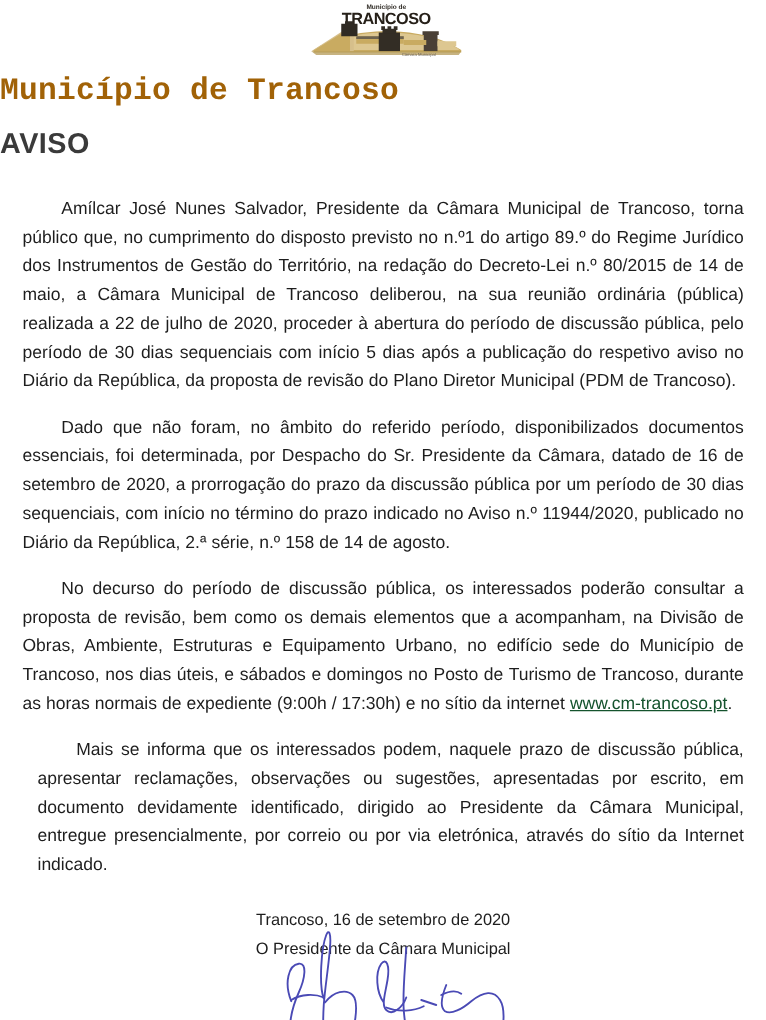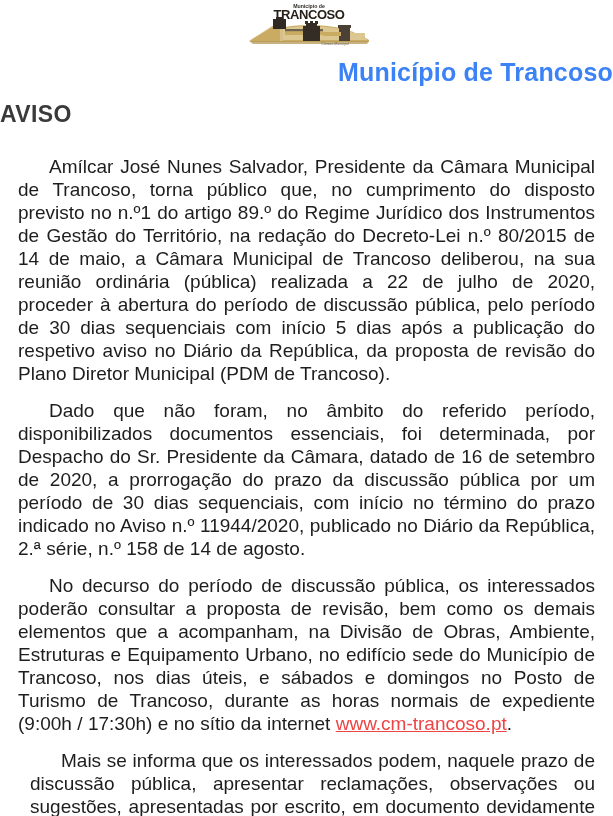--- a/index.html
+++ b/index.html
@@ -26,56 +26,57 @@
     position: absolute;
     left: 243px;
     top: 0px;
     width: 132px;
     height: 46px;
   }
   .logo-svg { display: block; }
 
   
   .doc-title {
-    text-align: right;
+    text-align: left;
     font-size: 25px;
     font-weight: bold;
-    color: #3b82f6;
+    color: #a16207;
     letter-spacing: 0.2px;
     margin: 11px 0 0 0;
     line-height: 1.1;
+    font-family: Liberation Mono, monospace;
   }
   .doc-subtitle {
     font-size: 23px;
     font-weight: bold;
     color: #3a3a3a;
     letter-spacing: 0.4px;
     margin: 15px 0 0 0;
     line-height: 1.1;
   }
 
   
   .body-area {
     margin-top: 28px;
     padding: 0 18px 0 18px;
   }
   p.para {
     margin: 0 0 14px 0;
-    font-size: 19px;
+    font-size: 14px;
     line-height: 23px;
     text-align: justify;
     text-justify: inter-word;
     text-indent: 31px;
     color: #1d1d1d;
     word-spacing: 0.1px;
   }
   p.para.last { margin-bottom: 0; margin-left: 12px; }
 
   a.weblink {
-    color: #ef4444;
+    color: #14532d;
     text-decoration: underline;
   }
 
   
   .sign-block {
     margin-top: 21px;
     text-align: center;
     position: relative;
     font-size: 13.1px;
     line-height: 23px;
@@ -151,20 +152,21 @@
 
   <p class="para">Amílcar José Nunes Salvador, Presidente da Câmara Municipal de Trancoso, torna público que, no cumprimento do disposto previsto no n.º1 do artigo 89.º do Regime Jurídico dos Instrumentos de Gestão do Território, na redação do Decreto-Lei n.º 80/2015 de 14 de maio, a Câmara Municipal de Trancoso deliberou, na sua reunião ordinária (pública) realizada a 22 de julho de 2020, proceder à abertura do período de discussão pública, pelo período de 30 dias sequenciais com início 5 dias após a publicação do respetivo aviso no Diário da República, da proposta de revisão do Plano Diretor Municipal (PDM de Trancoso).</p>
 
   <p class="para">Dado que não foram, no âmbito do referido período, disponibilizados documentos essenciais, foi determinada, por Despacho do Sr. Presidente da Câmara, datado de 16 de setembro de 2020, a prorrogação do prazo da discussão pública por um período de 30 dias sequenciais, com início no término do prazo indicado no Aviso n.º 11944/2020, publicado no Diário da República, 2.ª série, n.º 158 de 14 de agosto.</p>
 
   <p class="para"><span>No decurso do período de discussão pública, os interessados poderão consultar a proposta de revisão, bem como os demais elementos que a acompanham, na Divisão de Obras, Ambiente, Estruturas e Equipamento Urbano, no edifício sede do Município de Trancoso, nos dias úteis, e sábados e domingos no Posto de Turismo de Trancoso, durante as horas normais de expediente (9:00h / 17:30h) e no sítio da internet </span><a class="weblink" href="#">www.cm-trancoso.pt</a><span>.</span></p>
 
   <p class="para last">Mais se informa que os interessados podem, naquele prazo de discussão pública, apresentar reclamações, observações ou sugestões, apresentadas por escrito, em documento devidamente identificado, dirigido ao Presidente da Câmara Municipal, entregue presencialmente, por correio ou por via eletrónica, através do sítio da Internet indicado.</p>
 
   <div class="sign-block">
+    <div class="sign-line">Trancoso, 16 de setembro de 2020</div>
     <div class="sign-line">O Presidente da Câmara Municipal</div>
 
     <svg class="signature-art" viewBox="0 0 230 108">
       <g fill="none" stroke="#4a4ab5" stroke-width="1.5" stroke-linecap="round" stroke-linejoin="round">
         <path d="M36 63 C 30 48, 34 34, 42 33 C 49 32, 47 45, 42 56 C 38 65, 33 78, 36 92 C 38 101, 44 104, 47 100"></path>
         <path d="M36 62 C 44 57, 55 57, 62 60"></path>
         <path d="M62 61 C 58 50, 60 20, 64 10 C 66 5, 68 8, 67 20 C 66 34, 63 52, 62 66 C 61 82, 62 98, 66 106"></path>
         <path d="M63 64 C 70 55, 80 53, 85 58 C 89 62, 88 74, 86 84 C 84 95, 82 102, 84 107"></path>
         <path d="M110 64 C 104 56, 103 40, 108 33 C 112 28, 115 34, 113 46 C 111 58, 108 66, 112 70 C 117 75, 125 68, 128 60"></path>
         <path d="M128 20 C 127 38, 125 56, 126 70 C 127 84, 130 96, 134 106"></path>

